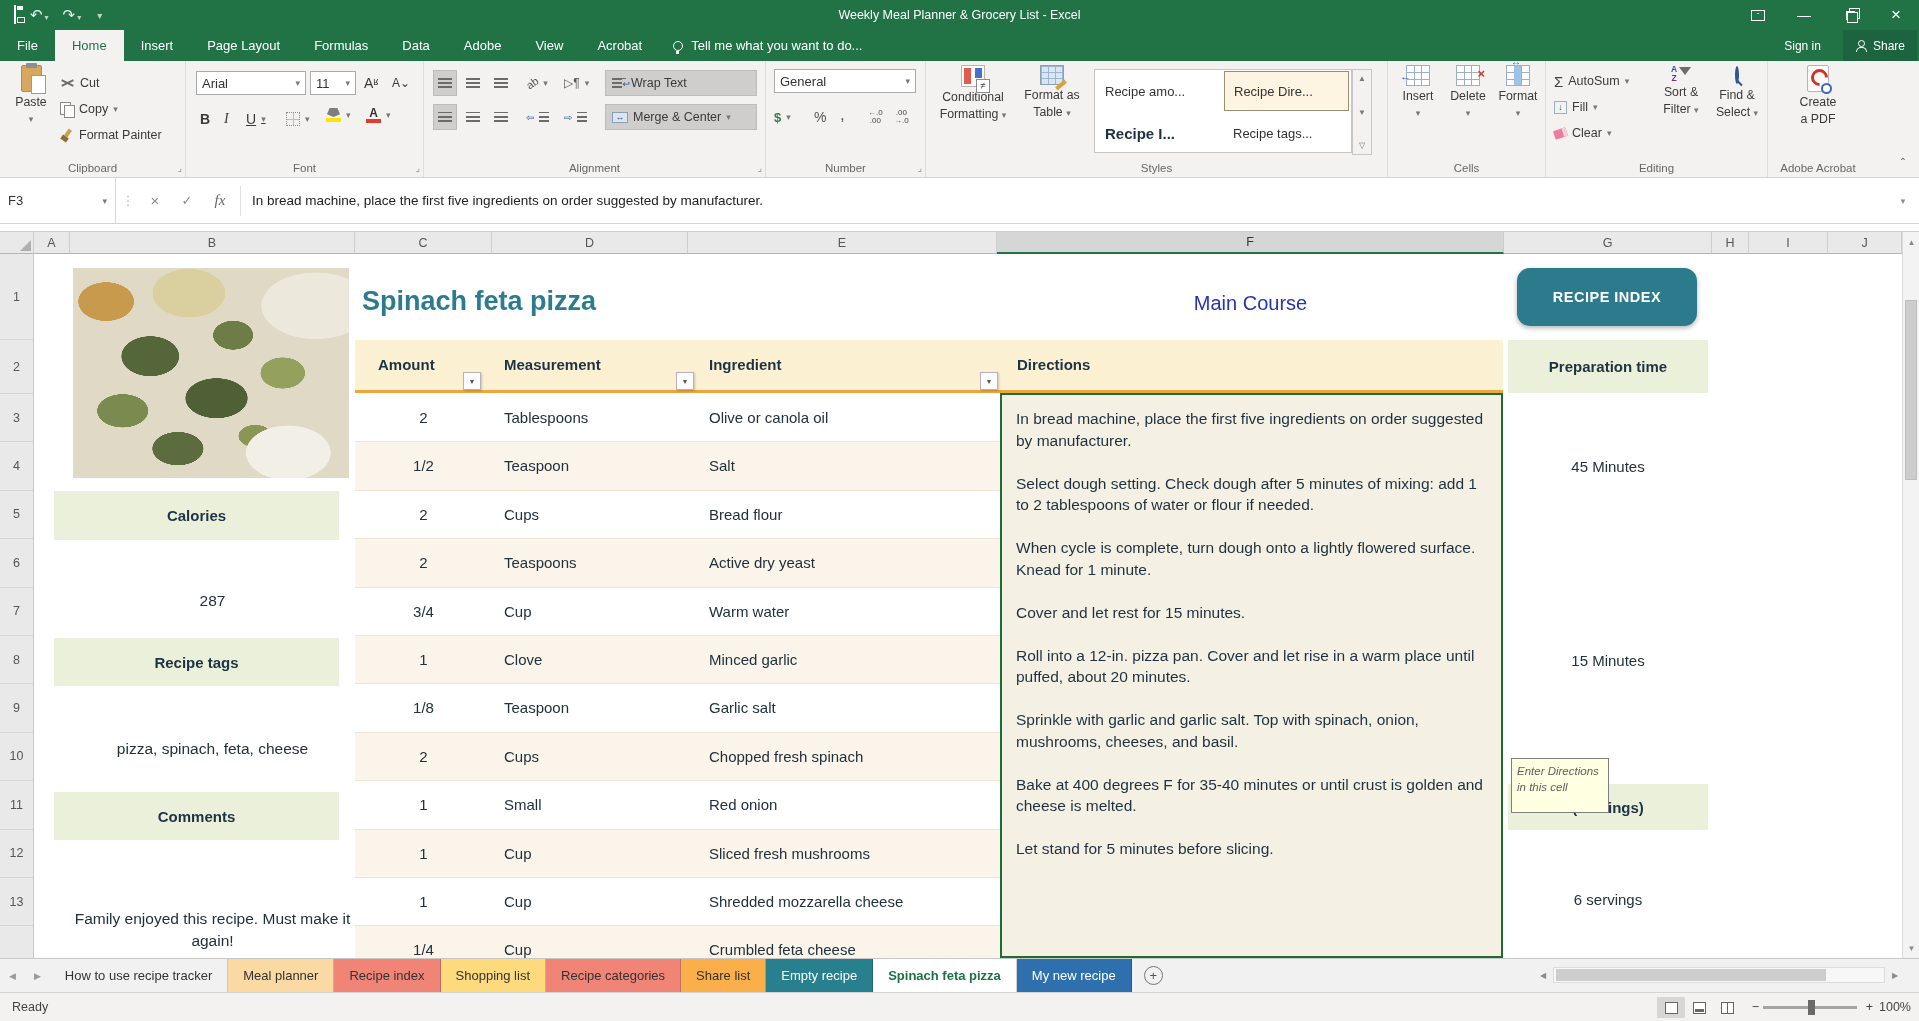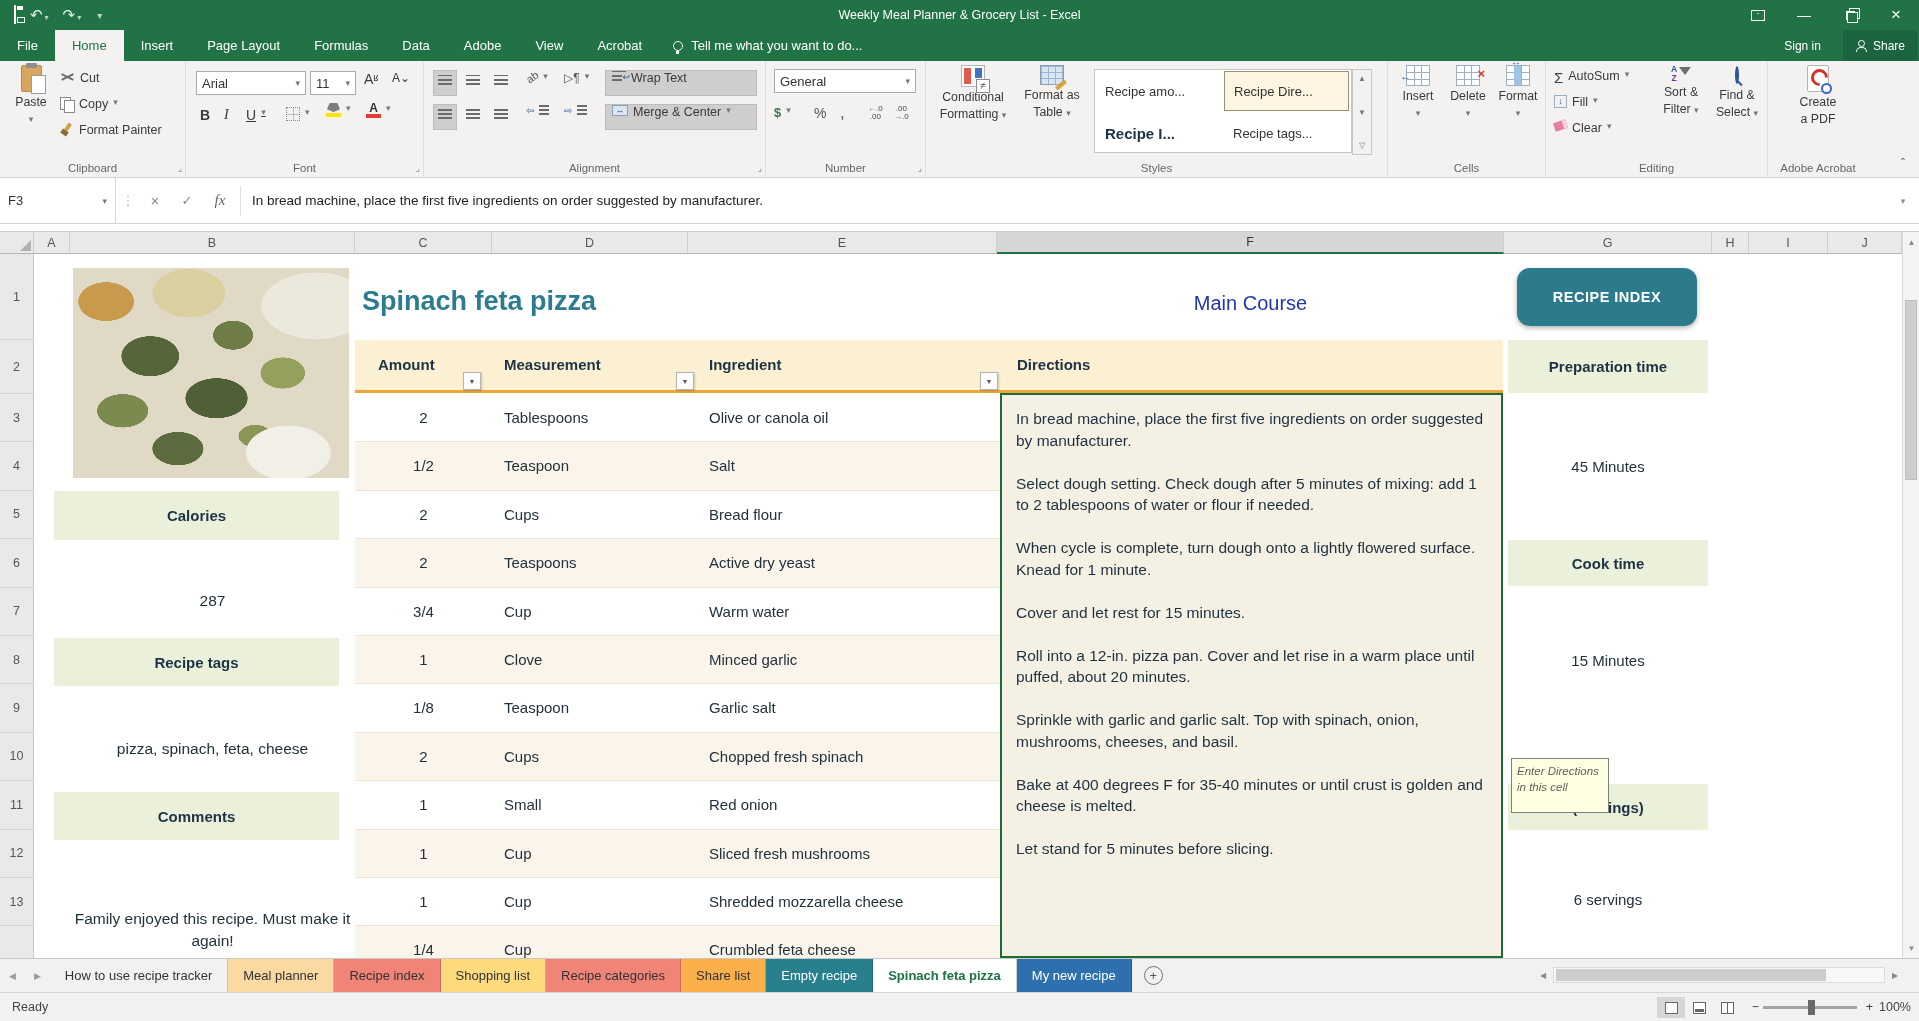--- a/index.html
+++ b/index.html
@@ -39,21 +39,21 @@
   .ic-person::before { content:""; position:absolute; left:3px; top:0; width:5px; height:5px; border:1.2px solid #fff; border-radius:50%; }
   .ic-person::after { content:""; position:absolute; left:1px; bottom:0; width:9px; height:4px; border:1.2px solid #fff; border-bottom:none; border-radius:5px 5px 0 0; }
 
   
   .ribbon { left:0; top:61px; width:1919px; height:117px; background:#f3f2f1; border-bottom:1px solid #d5d3d1; }
   .rgroup { position:absolute; top:0; height:116px; border-right:1px solid #e0dedc; }
   .glabel { position:absolute; bottom:3px; left:0; width:100%; text-align:center; font-size:11.5px; color:#696765; }
   .launcher { position:absolute; right:3px; bottom:4px; font-size:9px; color:#8a8886; }
   .bigbtn { position:absolute; top:4px; display:flex; flex-direction:column; align-items:center; gap:3px;
             font-size:12.3px; color:#3b3a39; text-align:center; line-height:14px; }
-  .srow { position:absolute; height:24px; display:flex; align-items:flex-start; gap:5px; font-size:12.5px; color:#3b3a39; white-space:nowrap; }
+  .srow { position:absolute; height:24px; display:flex; align-items:center; gap:5px; font-size:12.5px; color:#3b3a39; white-space:nowrap; }
   .on { background:#cfcecd; outline:1px solid #bdbcbb; }
   .combo { position:absolute; background:#fff; border:1px solid #ababab; font-size:13px; color:#333;
            display:flex; align-items:center; padding:0 5px; height:24px; }
   .combo .caret { margin-left:auto; color:#777; font-size:9px; }
   .caret { color:#777; font-size:9px; }
   .miniblock { display:flex; flex-direction:column; align-items:center; justify-content:center; }
   .cbar { width:15px; height:4px; margin-top:1px; }
 
   .ic-paste { position:relative; width:21px; height:27px; background:#d8a75f; border:1px solid #b98b44; border-radius:2px; }
   .ic-paste::before { content:""; position:absolute; top:-3px; left:4px; width:11px; height:5px; background:#8f8f8f; border-radius:1px; }
@@ -630,21 +630,20 @@
       <p>Select dough setting. Check dough after 5 minutes of mixing: add 1 to 2 tablespoons of water or flour if needed.</p>
       <p>When cycle is complete, turn dough onto a lightly flowered surface. Knead for 1 minute.</p>
       <p>Cover and let rest for 15 minutes.</p>
       <p>Roll into a 12-in. pizza pan. Cover and let rise in a warm place until puffed, about 20 minutes.</p>
       <p>Sprinkle with garlic and garlic salt. Top with spinach, onion, mushrooms, cheeses, and basil.</p>
       <p>Bake at 400 degrees F for 35-40 minutes or until crust is golden and cheese is melted.</p>
       <p>Let stand for 5 minutes before slicing.</p>
     </div>
 
   <div class="abs gval" style="top:458px;">45 Minutes</div>
-  <div class="abs sageblock" style="left:1508px;top:540px;width:200px;height:46px;">Cook time</div>
   <div class="abs gval" style="top:652px;">15 Minutes</div>
   <div class="abs sageblock" style="left:1508px;top:784px;width:200px;height:46px;">(servings)</div>
   <div class="abs gval" style="top:891px;">6 servings</div>
 
   <div class="abs lblock" style="top:491px;height:49px;">Calories</div>
   <div class="abs lval" style="top:592px;">287</div>
   <div class="abs lblock" style="top:638px;height:48px;">Recipe tags</div>
   <div class="abs lval" style="top:740px;">pizza, spinach, feta, cheese</div>
   <div class="abs lblock" style="top:792px;height:48px;">Comments</div>
   <div class="abs lval" style="top:908px;line-height:21.5px;">Family enjoyed this recipe. Must make it again!</div>

